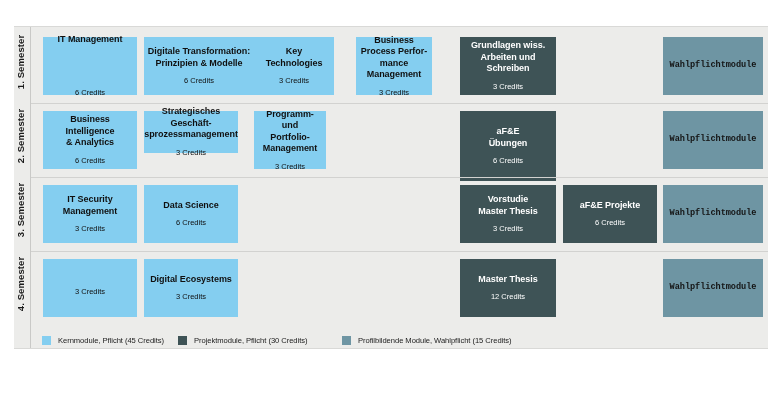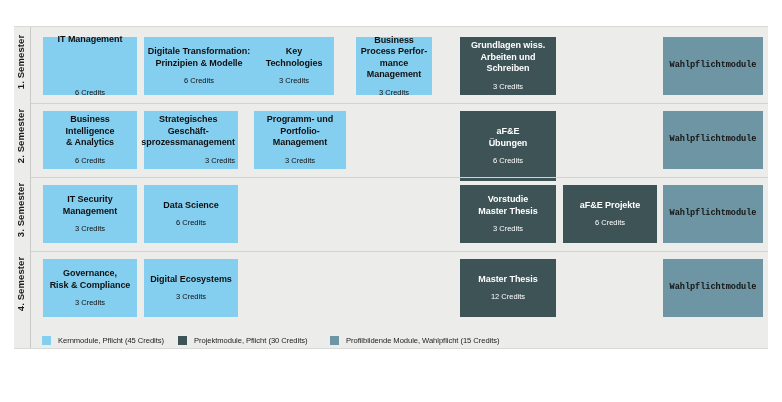--- a/index.html
+++ b/index.html
@@ -175,26 +175,26 @@
         </div>
         <div class="row-divider" style="top: 66px;"></div>
       </div>
       <div class="row" style="top: 84px;">
         <div class="sem-label" style="top: 60px;">2. Semester</div>
         <div class="box kern" style="left: 28px; width: 94px; top: 0px; height: 58px;">
           <div class="title">Business Intelligence
 &amp; Analytics</div>
           <div class="credits">6 Credits</div>
         </div>
-        <div class="box kern" style="left: 129px; width: 94px; top: 0px; height: 58px; align-items: flex-end;">
+        <div class="box kern" style="left: 129px; width: 94px; top: 0px; height: 42px;">
           <div class="title">Strategisches Geschäft-
 sprozessmanagement</div>
           <div class="credits">3 Credits</div>
         </div>
-        <div class="box kern" style="left: 239px; width: 92px; top: 0px; height: 58px;">
+        <div class="box kern" style="left: 239px; width: 72px; top: 0px; height: 58px;">
           <div class="title">Programm- und
 Portfolio-Management</div>
           <div class="credits">3 Credits</div>
         </div>
         <div class="box projekt" style="left: 445px; width: 96px; top: 0px; height: 70px;">
           <div class="title">aF&amp;E
 Übungen</div>
           <div class="credits">6 Credits</div>
         </div>
         <div class="box profil" style="left: 648px; width: 100px; top: 0px; height: 58px;">
@@ -223,22 +223,20 @@
           <div class="credits">6 Credits</div>
         </div>
         <div class="box profil" style="left: 648px; width: 100px; top: 0px; height: 58px;">
           <div class="title">Wahlpflichtmodule</div>
         </div>
         <div class="row-divider" style="top: 66px;"></div>
       </div>
       <div class="row" style="top: 232px;">
         <div class="sem-label" style="top: 60px;">4. Semester</div>
         <div class="box kern" style="left: 28px; width: 94px; top: 0px; height: 58px;">
-          <div class="title">Governance,
-Risk &amp; Compliance</div>
           <div class="credits">3 Credits</div>
         </div>
         <div class="box kern" style="left: 129px; width: 94px; top: 0px; height: 58px;">
           <div class="title">Digital Ecosystems</div>
           <div class="credits">3 Credits</div>
         </div>
         <div class="box projekt" style="left: 445px; width: 96px; top: 0px; height: 58px;">
           <div class="title">Master Thesis</div>
           <div class="credits">12 Credits</div>
         </div>
@@ -249,18 +247,18 @@
     </div>
   <div class="legend" id="legend">
       <div class="legend-item" style="position: absolute; left: 28px;">
         <span class="legend-swatch" style="background: rgb(132, 206, 240);"></span>
         <span class="legend-text">Kernmodule, Pflicht (45 Credits)</span>
       </div>
       <div class="legend-item" style="position: absolute; left: 164px;">
         <span class="legend-swatch" style="background: rgb(62, 83, 86);"></span>
         <span class="legend-text">Projektmodule, Pflicht (30 Credits)</span>
       </div>
-      <div class="legend-item" style="position: absolute; left: 316px;">
+      <div class="legend-item" style="position: absolute; left: 328px;">
         <span class="legend-swatch" style="background: rgb(110, 149, 163);"></span>
         <span class="legend-text">Profilbildende Module, Wahlpflicht (15 Credits)</span>
       </div>
     </div>
 </div>
 
 </body></html>

